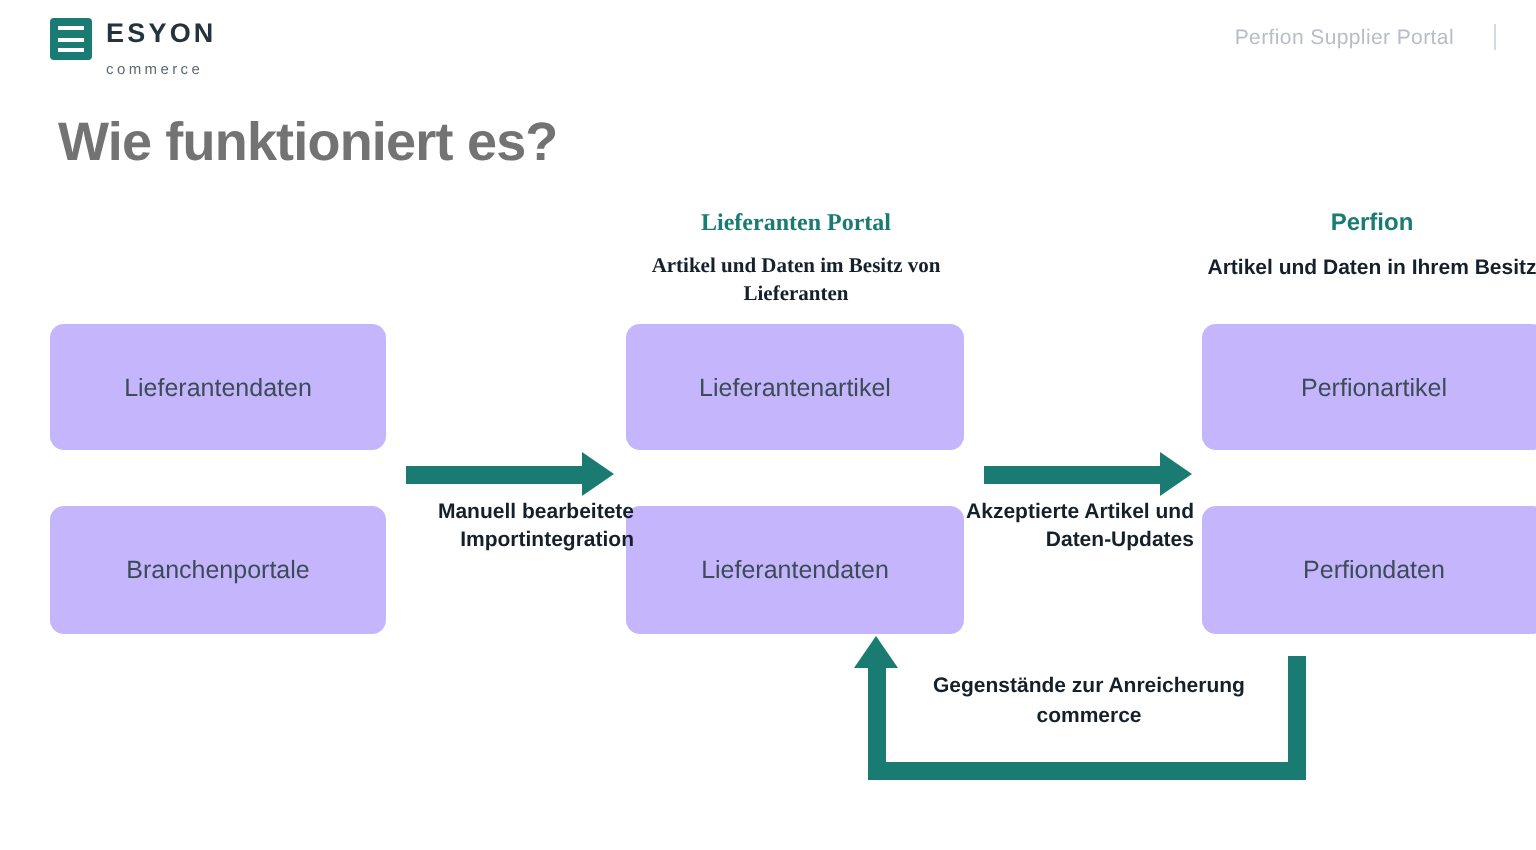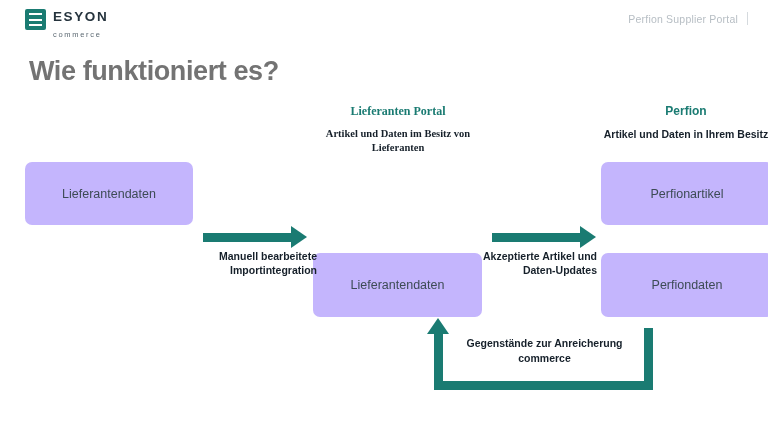--- a/index.html
+++ b/index.html
@@ -75,21 +75,21 @@
   }
   .header-right {
     position: absolute;
     right: 20px;
     top: 12px;
     font-size: 10.5px;
     color: #b7bec4;
     letter-spacing: 0.2px;
     display: flex;
     align-items: center;
-    gap: 9px;
+    gap: 20px;
   }
   .header-divider {
     display: inline-block;
     width: 1px;
     height: 13px;
     background: #d5dade;
   }
 
   
   .page-title {
@@ -261,22 +261,24 @@
   <div class="col-head" id="head-supplier">
     <div class="brand">Lieferanten Portal</div>
     <div class="desc">Artikel und Daten im Besitz von Lieferanten</div>
   </div>
   <div class="col-head" id="head-perfion">
     <div class="brand">Perfion</div>
     <div class="desc">Artikel und Daten in Ihrem Besitz</div>
   </div>
 
   <div class="node r1 c1">Lieferantendaten</div>
+  <div class="node r1 c2">Lieferantenartikel</div>
   <div class="node r1 c3">Perfionartikel</div>
 
+  <div class="node r2 c1">Branchenportale</div>
   <div class="node r2 c2">Lieferantendaten</div>
   <div class="node r2 c3">Perfiondaten</div>
 
   <div class="arrow" id="arrow-1">
     <span class="shaft"></span>
     <span class="head"></span>
   </div>
   <div class="arrow-label" id="arrow-1-label">Manuell bearbeitete Importintegration</div>
 
   <div class="arrow" id="arrow-2">

